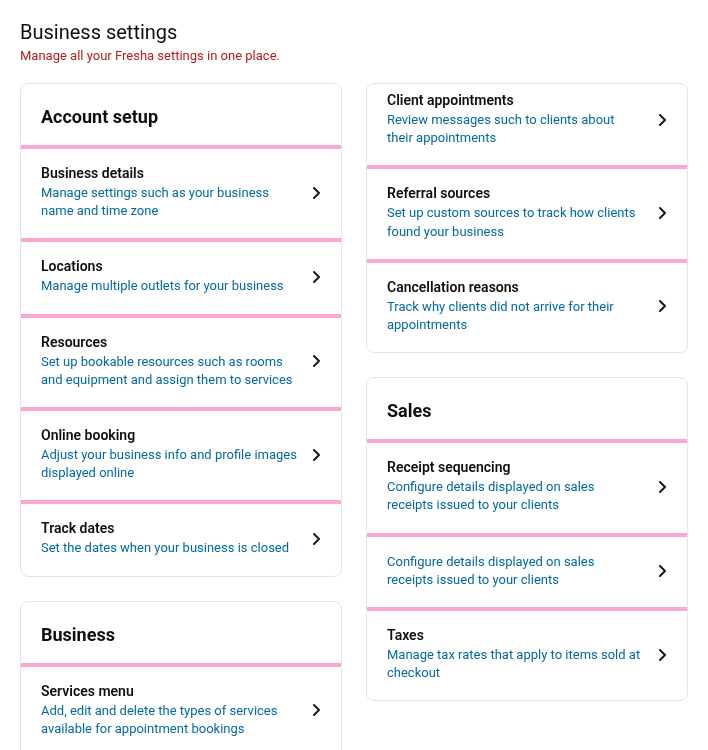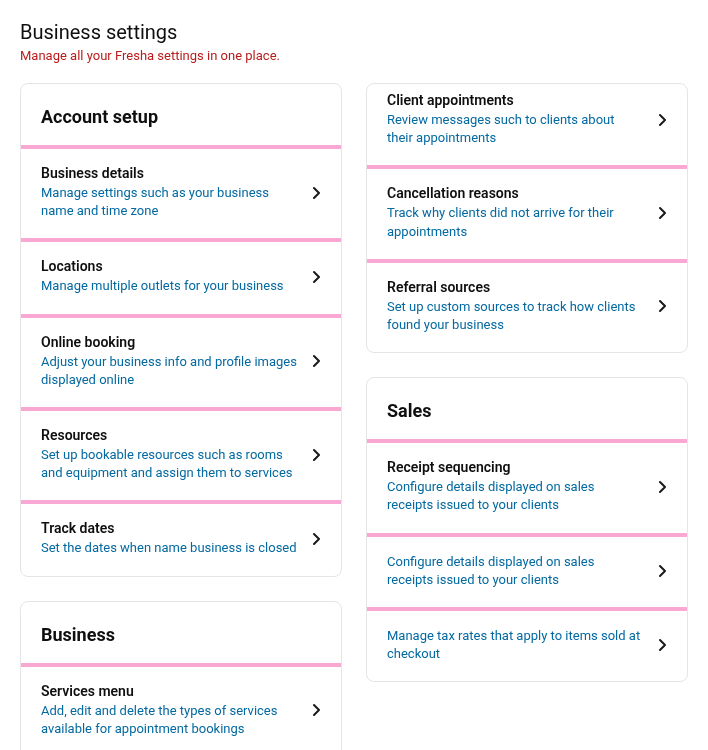--- a/index.html
+++ b/index.html
@@ -116,44 +116,44 @@
             <div class="item-desc">Manage multiple outlets for your business</div>
           </div>
           <span class="chevron">
             <svg viewBox="0 0 8 14" width="8" height="14" fill="none" stroke="currentColor" stroke-width="2" stroke-linecap="round" stroke-linejoin="round">
               <polyline points="1,2 6,7 1,12"></polyline>
             </svg>
           </span>
         </div>
         <div class="item">
           <div class="item-text">
+            <div class="item-title">Resources</div>
+            <div class="item-desc">Set up bookable resources such as rooms and equipment and assign them to services</div>
+          </div>
+          <span class="chevron">
+            <svg viewBox="0 0 8 14" width="8" height="14" fill="none" stroke="currentColor" stroke-width="2" stroke-linecap="round" stroke-linejoin="round">
+              <polyline points="1,2 6,7 1,12"></polyline>
+            </svg>
+          </span>
+        </div>
+        <div class="item">
+          <div class="item-text">
             <div class="item-title">Online booking</div>
             <div class="item-desc">Adjust your business info and profile images displayed online</div>
           </div>
           <span class="chevron">
             <svg viewBox="0 0 8 14" width="8" height="14" fill="none" stroke="currentColor" stroke-width="2" stroke-linecap="round" stroke-linejoin="round">
               <polyline points="1,2 6,7 1,12"></polyline>
             </svg>
           </span>
         </div>
         <div class="item">
           <div class="item-text">
-            <div class="item-title">Resources</div>
-            <div class="item-desc">Set up bookable resources such as rooms and equipment and assign them to services</div>
-          </div>
-          <span class="chevron">
-            <svg viewBox="0 0 8 14" width="8" height="14" fill="none" stroke="currentColor" stroke-width="2" stroke-linecap="round" stroke-linejoin="round">
-              <polyline points="1,2 6,7 1,12"></polyline>
-            </svg>
-          </span>
-        </div>
-        <div class="item">
-          <div class="item-text">
             <div class="item-title">Track dates</div>
-            <div class="item-desc">Set the dates when name business is closed</div>
+            <div class="item-desc">Set the dates when your business is closed</div>
           </div>
           <span class="chevron">
             <svg viewBox="0 0 8 14" width="8" height="14" fill="none" stroke="currentColor" stroke-width="2" stroke-linecap="round" stroke-linejoin="round">
               <polyline points="1,2 6,7 1,12"></polyline>
             </svg>
           </span>
         </div>
       </div>
       <div class="card">
         <div class="card-title">Business</div>
@@ -179,40 +179,40 @@
             <div class="item-desc">Review messages such to clients about their appointments</div>
           </div>
           <span class="chevron">
             <svg viewBox="0 0 8 14" width="8" height="14" fill="none" stroke="currentColor" stroke-width="2" stroke-linecap="round" stroke-linejoin="round">
               <polyline points="1,2 6,7 1,12"></polyline>
             </svg>
           </span>
         </div>
         <div class="item">
           <div class="item-text">
+            <div class="item-title">Referral sources</div>
+            <div class="item-desc">Set up custom sources to track how clients found your business</div>
+          </div>
+          <span class="chevron">
+            <svg viewBox="0 0 8 14" width="8" height="14" fill="none" stroke="currentColor" stroke-width="2" stroke-linecap="round" stroke-linejoin="round">
+              <polyline points="1,2 6,7 1,12"></polyline>
+            </svg>
+          </span>
+        </div>
+        <div class="item">
+          <div class="item-text">
             <div class="item-title">Cancellation reasons</div>
             <div class="item-desc">Track why clients did not arrive for their appointments</div>
           </div>
           <span class="chevron">
             <svg viewBox="0 0 8 14" width="8" height="14" fill="none" stroke="currentColor" stroke-width="2" stroke-linecap="round" stroke-linejoin="round">
               <polyline points="1,2 6,7 1,12"></polyline>
             </svg>
           </span>
         </div>
-        <div class="item">
-          <div class="item-text">
-            <div class="item-title">Referral sources</div>
-            <div class="item-desc">Set up custom sources to track how clients found your business</div>
-          </div>
-          <span class="chevron">
-            <svg viewBox="0 0 8 14" width="8" height="14" fill="none" stroke="currentColor" stroke-width="2" stroke-linecap="round" stroke-linejoin="round">
-              <polyline points="1,2 6,7 1,12"></polyline>
-            </svg>
-          </span>
-        </div>
       </div>
       <div class="card">
         <div class="card-title">Sales</div>
         <div class="item">
           <div class="item-text">
             <div class="item-title">Receipt sequencing</div>
             <div class="item-desc">Configure details displayed on sales receipts issued to your clients</div>
           </div>
           <span class="chevron">
             <svg viewBox="0 0 8 14" width="8" height="14" fill="none" stroke="currentColor" stroke-width="2" stroke-linecap="round" stroke-linejoin="round">
@@ -225,20 +225,21 @@
             <div class="item-desc">Configure details displayed on sales receipts issued to your clients</div>
           </div>
           <span class="chevron">
             <svg viewBox="0 0 8 14" width="8" height="14" fill="none" stroke="currentColor" stroke-width="2" stroke-linecap="round" stroke-linejoin="round">
               <polyline points="1,2 6,7 1,12"></polyline>
             </svg>
           </span>
         </div>
         <div class="item">
           <div class="item-text">
+            <div class="item-title">Taxes</div>
             <div class="item-desc">Manage tax rates that apply to items sold at checkout</div>
           </div>
           <span class="chevron">
             <svg viewBox="0 0 8 14" width="8" height="14" fill="none" stroke="currentColor" stroke-width="2" stroke-linecap="round" stroke-linejoin="round">
               <polyline points="1,2 6,7 1,12"></polyline>
             </svg>
           </span>
         </div>
       </div>
     </div>

